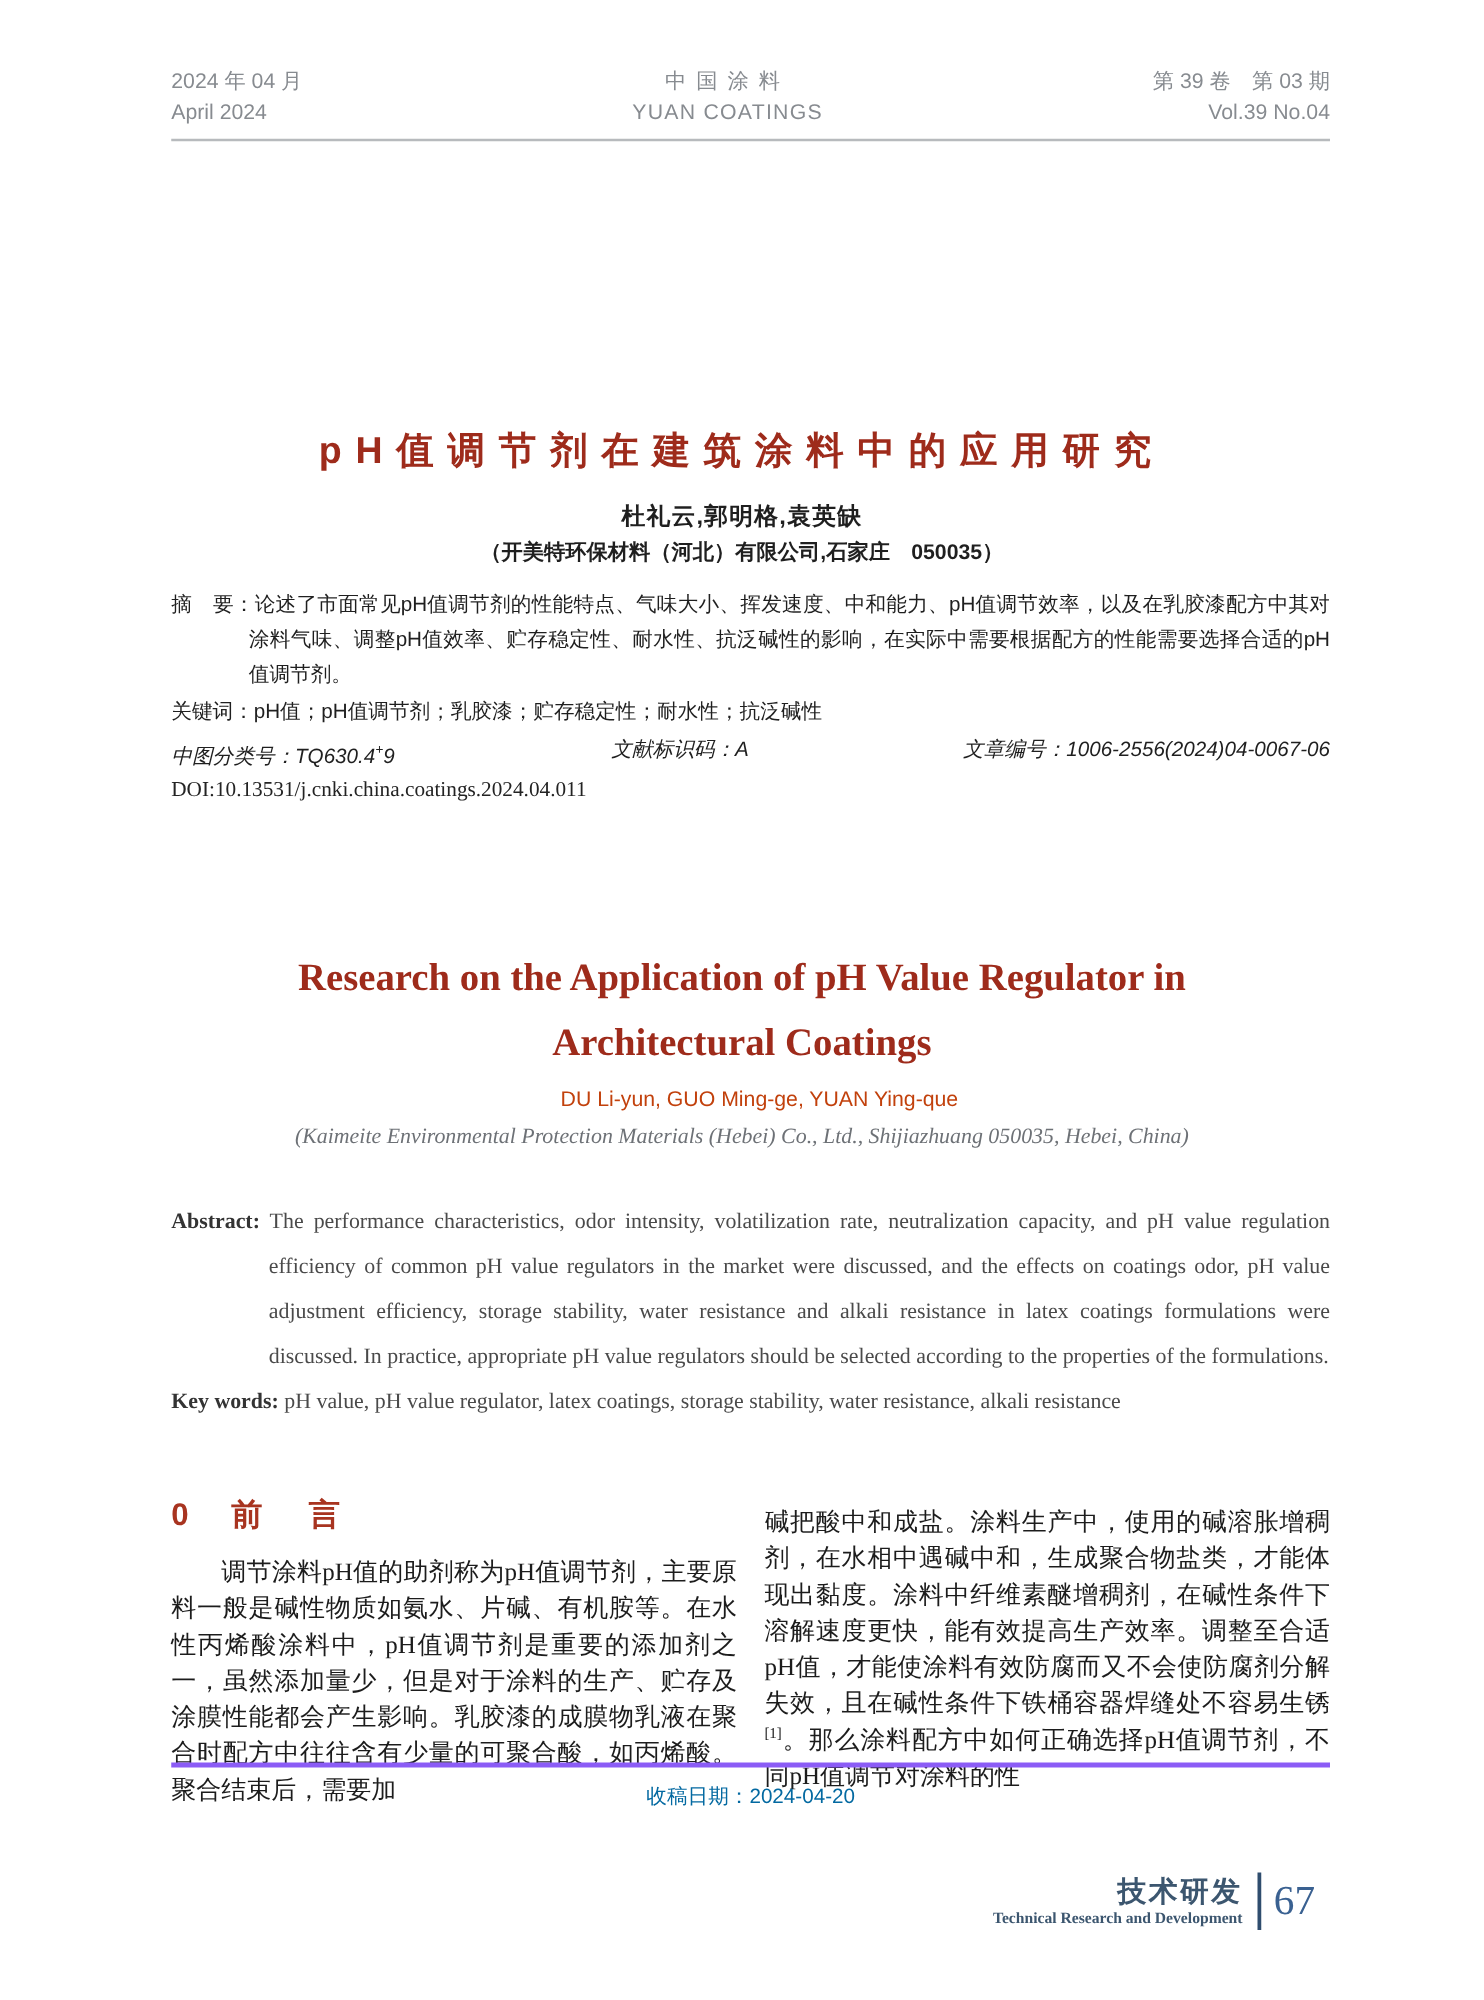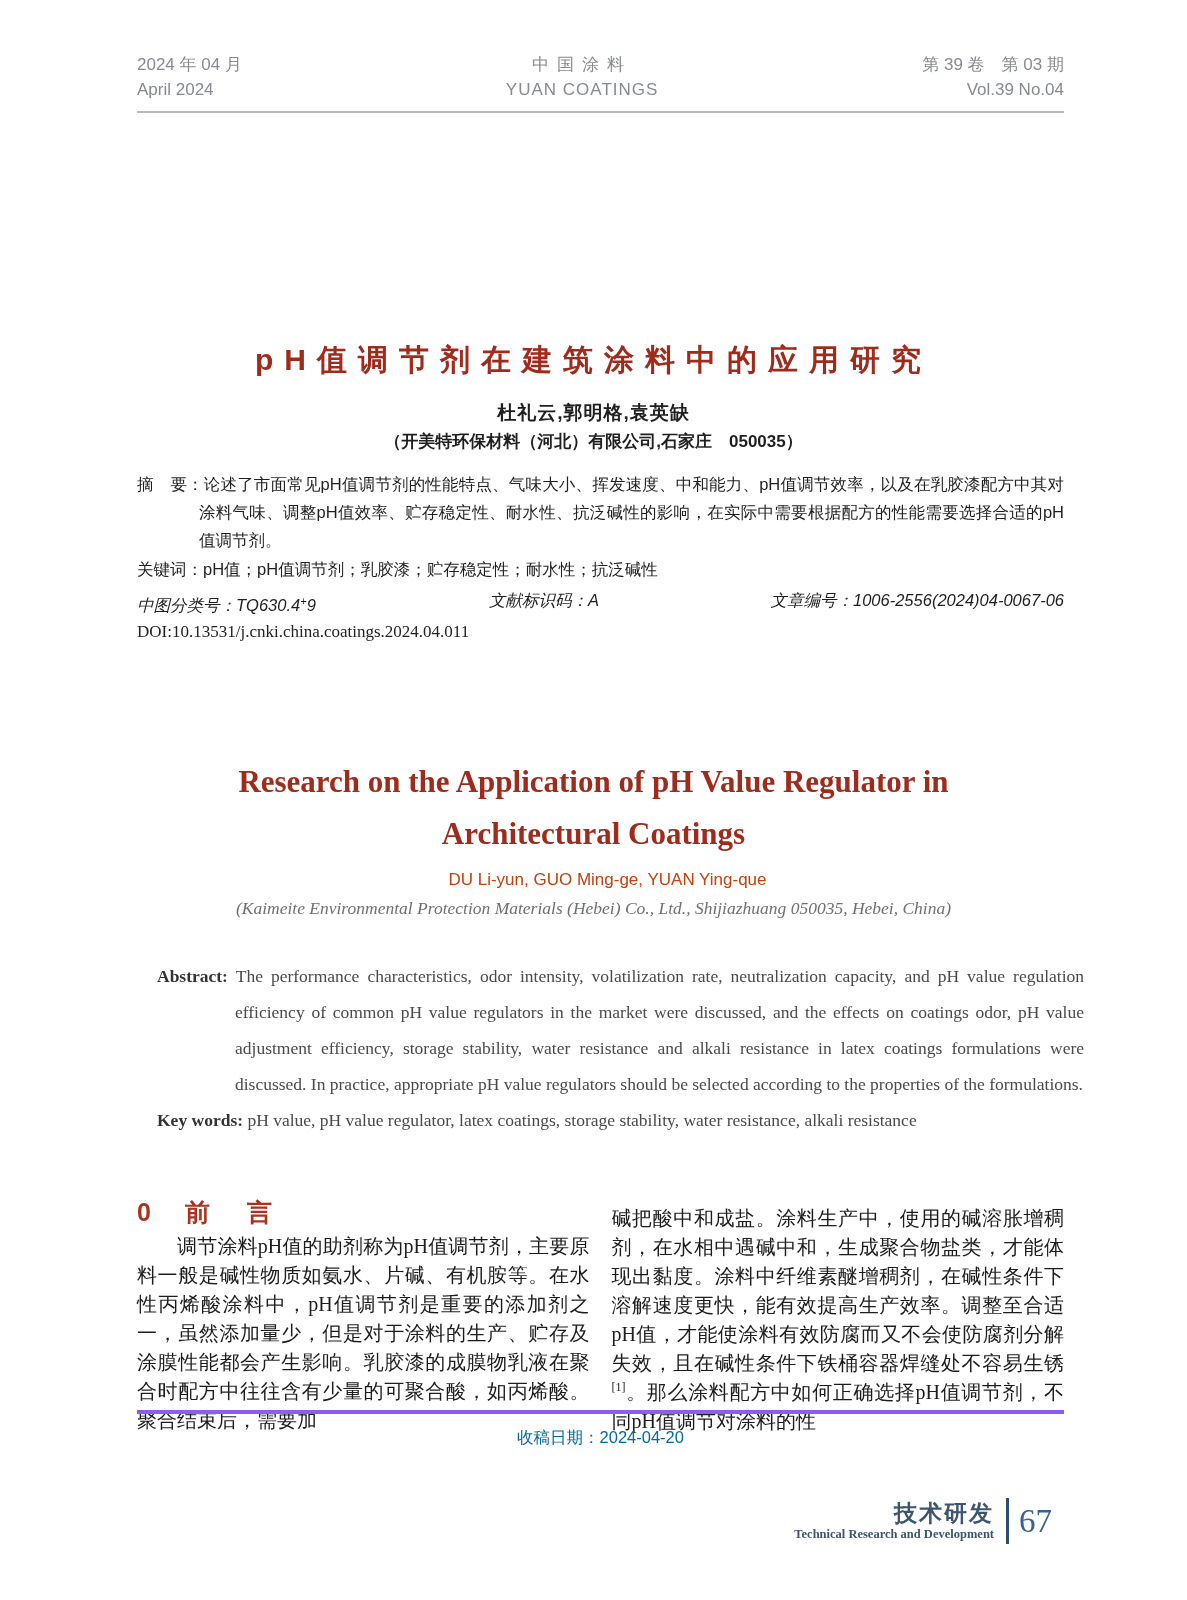--- a/index.html
+++ b/index.html
@@ -84,35 +84,34 @@
     font-family: "Liberation Serif", serif; font-style: italic;
     font-size: 17.5px; color: #6d7176;
   }
 
   
   .en-abstract {
     position: absolute; left: 137px; top: 958px; width: 927px;
     font-family: "Liberation Serif", serif;
     font-size: 17.5px; line-height: 36px; color: #4a4a4a;
     text-align: justify;
-    margin-left: 20px;
   }
   .hang-en { padding-left: 78px; text-indent: -78px; }
   .en-abstract b, .en-abstract .lbl { font-weight: bold; color: #333333; font-family: "Liberation Serif", serif; }
   .kw-en { margin-top: 0; }
 
   
   .body-section {
     position: absolute; left: 137px; top: 1196px; width: 927px;
     display: flex; gap: 22px;
   }
   .bcol { width: 453px; }
   .section-heading {
     color: #a83420; font-size: 25px; font-weight: bold;
-    line-height: 32px; margin-bottom: 4px;
+    line-height: 32px; margin-bottom: 16px;
   }
   .section-heading .sec-title { margin-left: 34px; letter-spacing: 6px; }
   .body-text {
     font-family: "Liberation Serif", serif;
     font-size: 20px; line-height: 29px; color: #1c1c1c;
     text-align: justify;
   }
   .indent-first { text-indent: 2em; }
   .bcol-right .body-text { margin-top: 8px; }
   .ref-sup { font-size: 12px; vertical-align: super; line-height: 0; }

